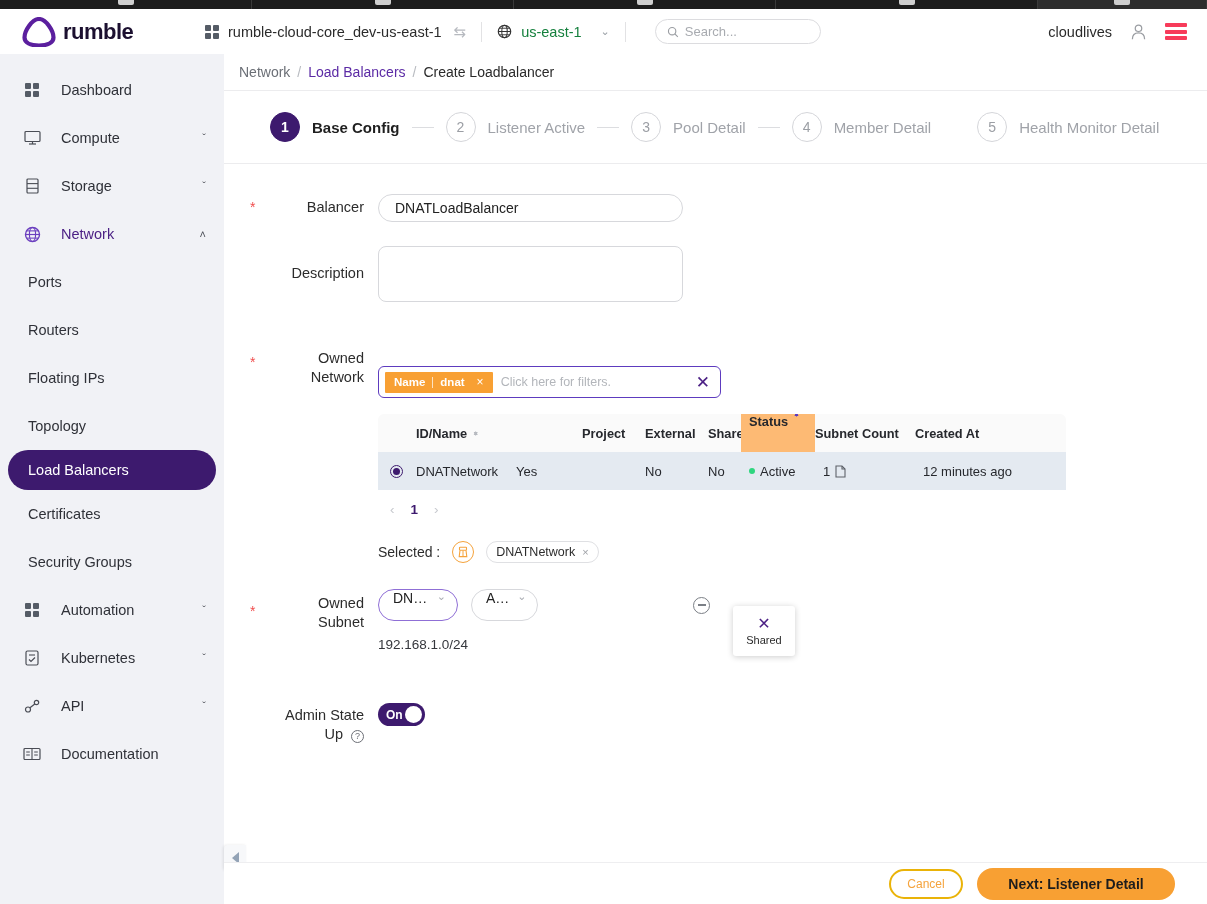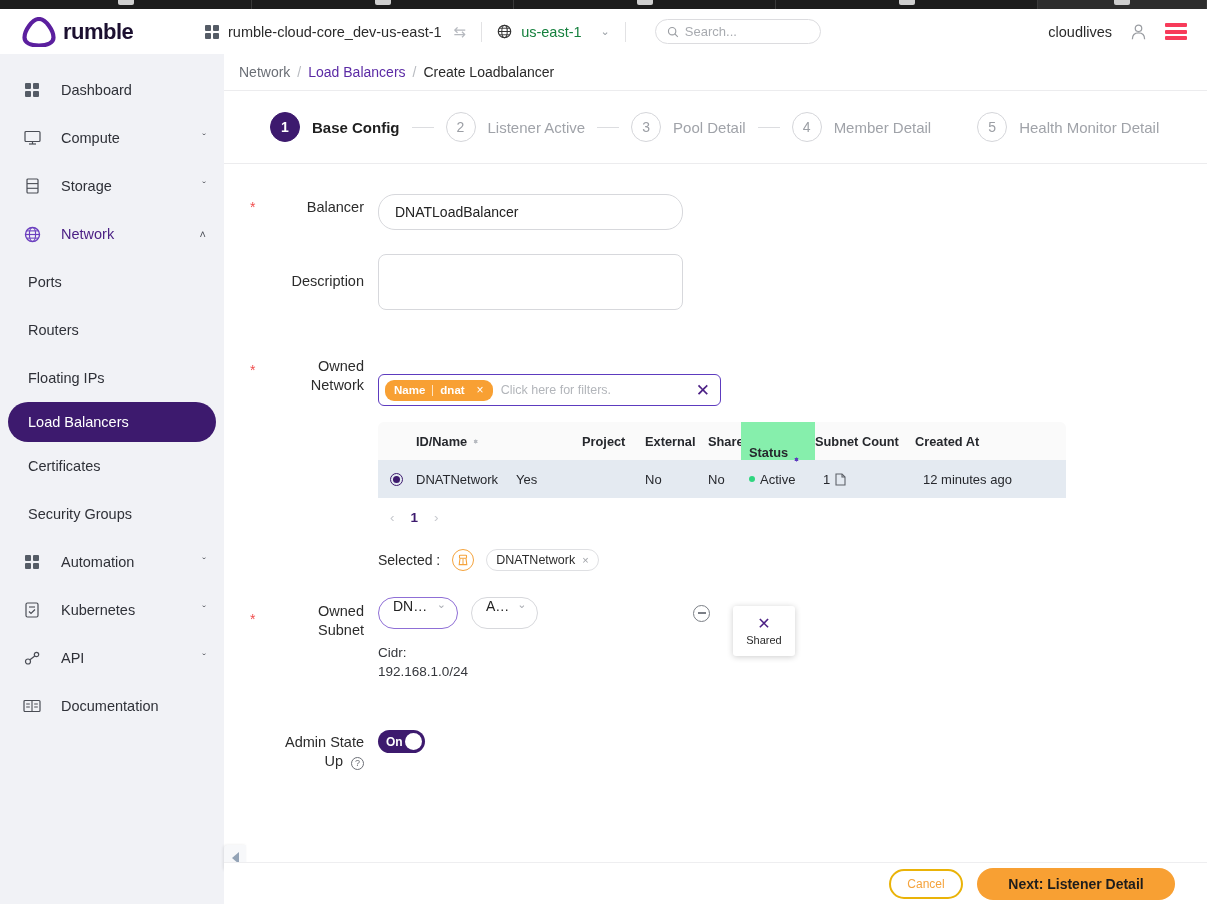--- a/index.html
+++ b/index.html
@@ -133,21 +133,21 @@
   .flabel {
     width: 154px; text-align: right; padding-right: 14px;
     font-size: 14.5px; color: #2c2c2c; line-height: 19px;
     position: relative; padding-top: 4px;
   }
   .flabel .req { color: #f04c4c; position: absolute; left: 26px; top: 4px; font-size: 14px; }
   .flabel.two .req { top: 13px; }
   .fctrl { flex: 1; }
 
   .txtinput {
-    width: 305px; height: 36px; border: 1px solid #d7d8dc;
+    width: 305px; height: 28px; border: 1px solid #d7d8dc;
     border-radius: 17px; padding: 0 16px;
     font-family: inherit; font-size: 14px; color: #222; outline: none;
   }
   .txtarea {
     width: 305px; height: 56px; border: 1px solid #d7d8dc;
     border-radius: 8px; padding: 8px 12px;
     font-family: inherit; font-size: 14px; color: #222; outline: none; resize: none;
   }
 
   .tabs { display: flex; gap: 30px; border-bottom: 1px solid #e8e8ea; width: 688px; }
@@ -155,21 +155,21 @@
   .tab.on { color: #4c2185; font-weight: bold; border-bottom: 2px solid #3d1a6e; }
 
   .filterbar {
     margin-top: 26px;
     width: 343px; height: 32px;
     border: 1.5px solid #5d3bbf; border-radius: 6px;
     display: flex; align-items: center; padding: 0 8px 0 6px; gap: 8px;
     background: #fff; position: relative; z-index: 5;
   }
   .chip-f {
-    background: #f8a033; border-radius: 9px; height: 21px;
+    background: #f8a033; border-radius: 1px; height: 21px;
     display: flex; align-items: center; color: #fff; font-size: 11.5px; font-weight: bold;
     padding: 0 4px 0 9px; gap: 7px;
   }
   .chip-f .sep { width: 1px; height: 11px; background: rgba(255,255,255,.7); }
   .chip-f .x { font-size: 12px; font-weight: normal; padding: 0 5px; cursor: pointer; }
   .filterbar .ghost { flex: 1; font-size: 12.5px; color: #b3b6bb; }
   .filterbar .bigx { color: #4c2185; font-size: 17px; cursor: pointer; padding-right: 2px; }
 
   .popcard {
     position: absolute; left: 509px; top: 442px;
@@ -177,21 +177,21 @@
     box-shadow: 0 1px 6px rgba(0,0,0,.2); border-radius: 3px;
     display: flex; flex-direction: column; align-items: center; justify-content: center;
     gap: 2px; z-index: 20;
   }
   .popcard .px { color: #4c2185; font-size: 16px; line-height: 1; }
   .popcard .plb { font-size: 11px; color: #2a2a2a; }
 
   .tbl { width: 688px; margin-top: 16px; border-radius: 6px 6px 0 0; overflow: hidden; }
   .tbl .thead { display: flex; background: #fafafa; height: 38px; align-items: center; }
   .tbl .thead .th { font-size: 12.8px; color: #26282d; font-weight: bold; display: flex; align-items: center; gap: 5px; }
-  .tbl .thead .th.sorted { background: #86efac; height: 38px; align-items: flex-end; padding-left: 8px; margin-left: -8px; }
+  .tbl .thead .th.sorted { background: #fdba74; height: 38px; align-items: flex-start; padding-left: 8px; margin-left: -8px; }
   .sortic { display: inline-flex; flex-direction: column; gap: 1px; line-height: 0; }
   .sortic span { font-size: 7px; color: #b7bac0; }
   .sortic span.act { color: #5d3bbf; }
 
   .tbl .trow { display: flex; height: 38px; align-items: center; background: #e4eaf1; }
   .tbl .trow .td { font-size: 13px; color: #26282d; display: flex; align-items: center; gap: 5px; }
 
   .c-radio { width: 38px; padding-left: 12px; }
   .c-name { width: 100px; }
   .c-x1 { width: 66px; }
@@ -380,20 +380,23 @@
   </div>
 
   <div class="nav-item sub">
     <span class="ni-label">Ports</span>
   </div>
   <div class="nav-item sub">
     <span class="ni-label">Routers</span>
   </div>
   <div class="nav-item sub">
     <span class="ni-label">Floating IPs</span>
+  </div>
+  <div class="nav-item sub">
+    <span class="ni-label">Topology</span>
   </div>
   <div class="nav-item sub selected">
     <span class="ni-label">Load Balancers</span>
   </div>
   <div class="nav-item sub">
     <span class="ni-label">Certificates</span>
   </div>
   <div class="nav-item sub">
     <span class="ni-label">Security Groups</span>
   </div>
@@ -617,21 +620,20 @@
           </div>
           <div class="selbox" style="width:67px">
             <span>A…</span>
             <span class="cv">⌄</span>
           </div>
           <span class="minus-ic" style="margin-left:142px">
               <i></i>
             </span>
         </div>
         <div class="cidr">
-          <div>Cidr:</div>
           <div>192.168.1.0/24</div>
         </div>
       </div>
     </div>
 
     <div class="frow" style="margin-top:49px">
       <div class="flabel two" style="padding-top:3px">
         <div>Admin State</div>
         <div>
           <span>Up</span>

